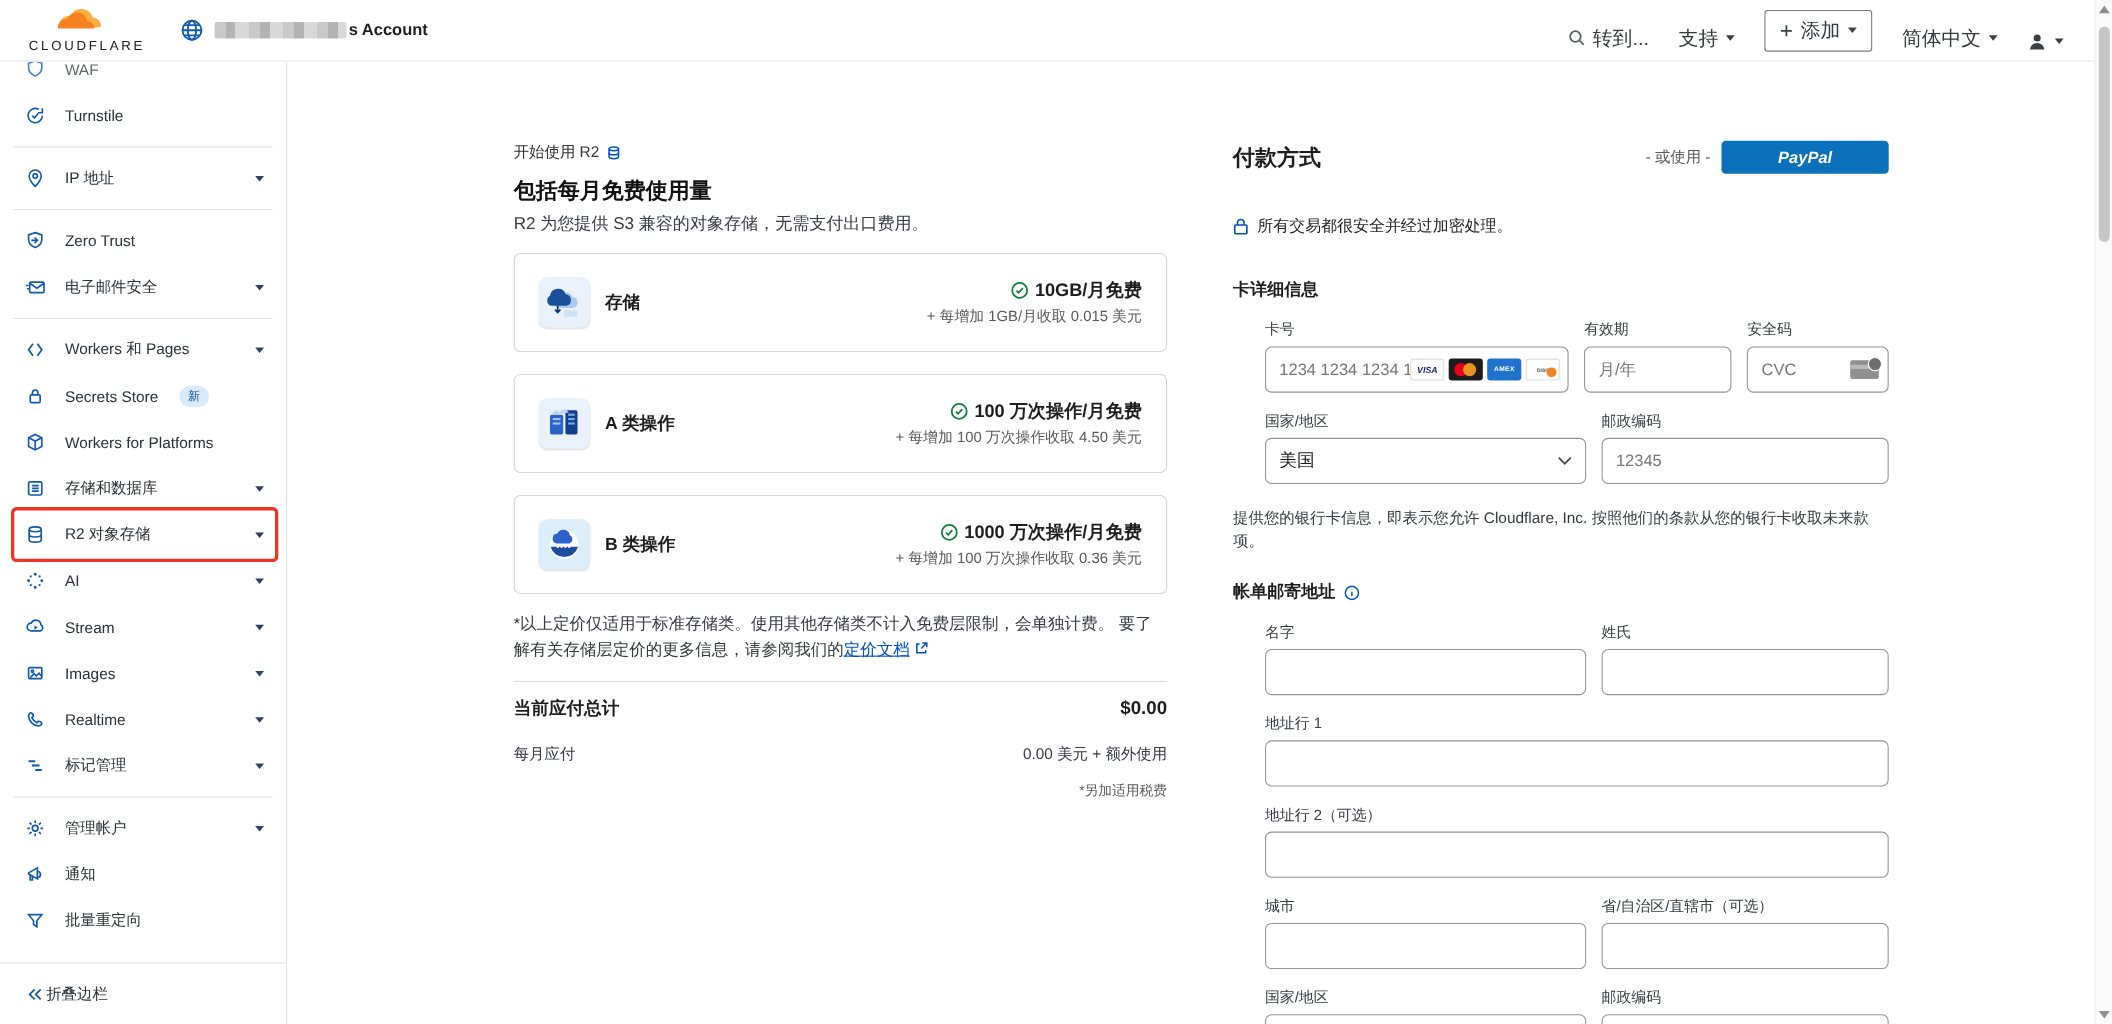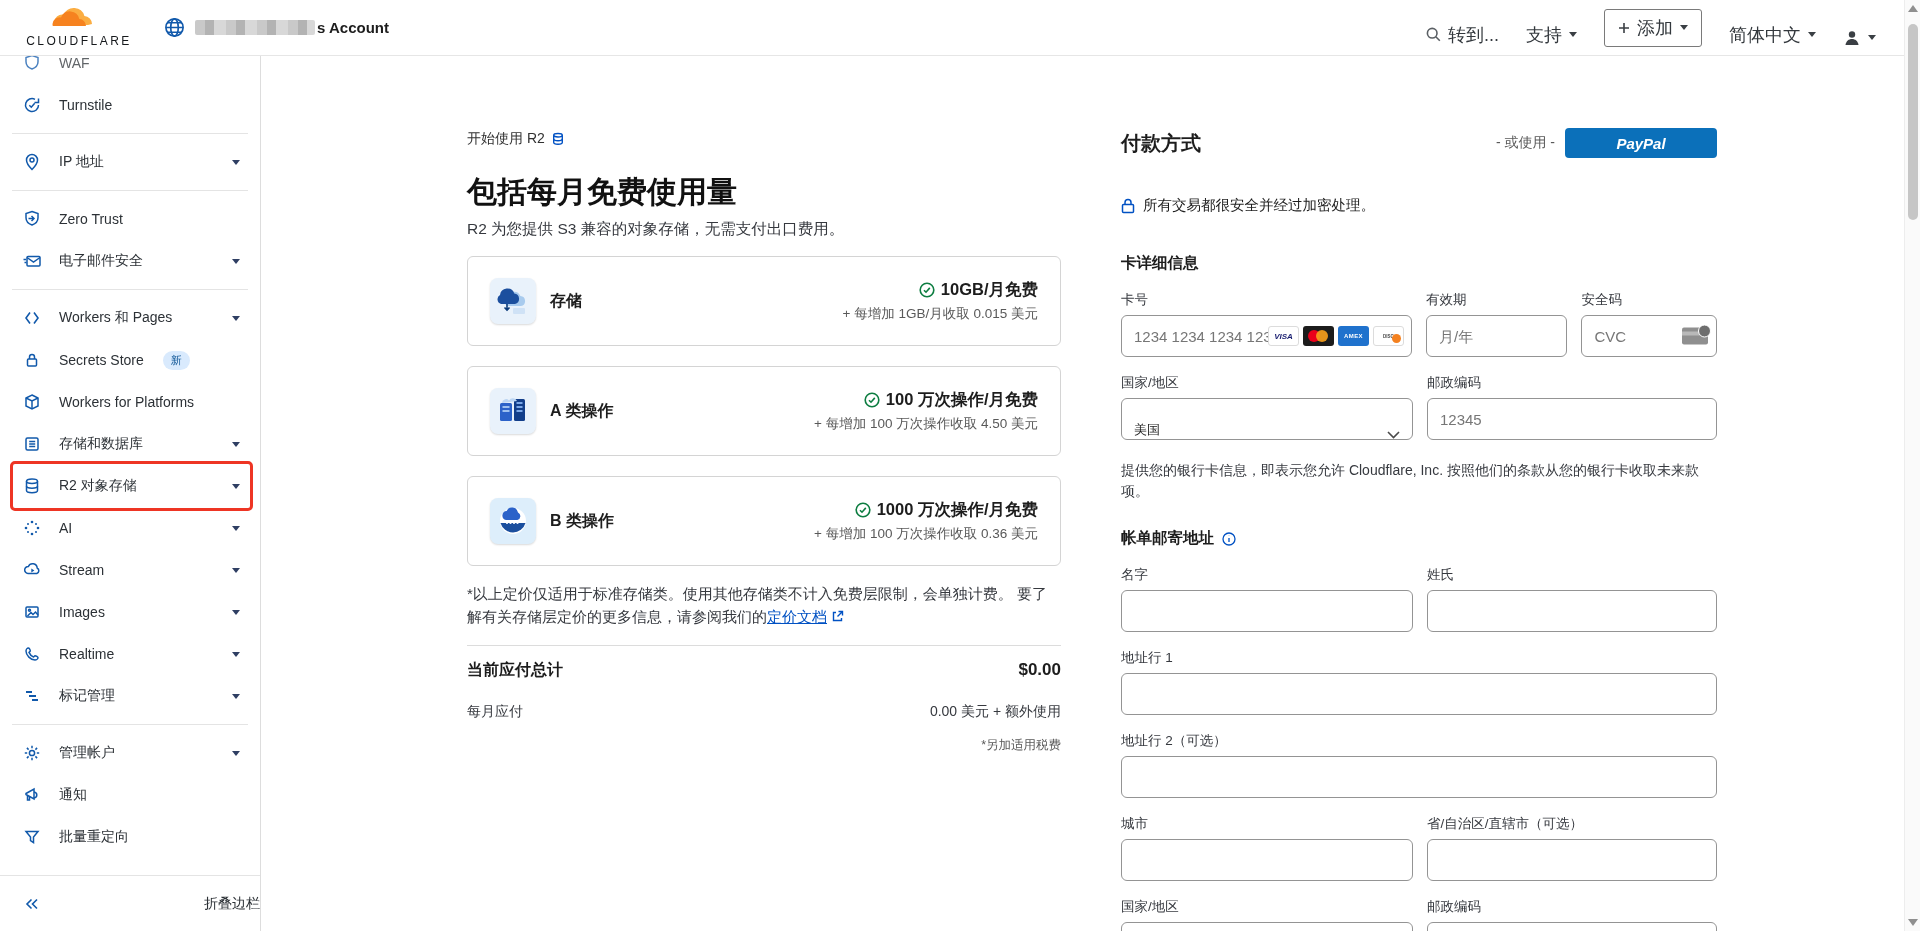--- a/index.html
+++ b/index.html
@@ -29,30 +29,30 @@
   .srow .slabel { white-space:nowrap; }
   .srow .caret { margin-left:auto; border-top-color:#2f3f63; }
   .sicon { width:20px; display:flex; justify-content:center; flex:none; }
   .sdiv { border-top:1px solid #e4e4e4; margin:7px 12px; }
   .row-clip { margin-top:-14px; opacity:.75; }
   .badge { background:#d9eafd; color:#0b5394; font-size:11px; border-radius:10px; padding:2px 8px; margin-left:2px; }
   .srow.selected::after { content:""; position:absolute; left:10px; right:7px; top:-4px; bottom:-4px;
     border:3px solid #ee3524; border-radius:5px; pointer-events:none; }
   .side-footer { position:absolute; bottom:0; left:0; right:0; height:56px; border-top:1px solid #e4e4e4;
     display:flex; align-items:center; gap:0; padding-left:22px; font-size:14px; color:#2c3136;
-    cursor:pointer; background:#fff;justify-content:space-between; }
+    cursor:pointer; background:#fff; }
 
   
   .content { position:absolute; left:261px; top:56px; right:16px; bottom:0; overflow:hidden; background:#fff; }
   .main-col { position:absolute; left:206px; top:74px; width:594px; }
   .pay-col  { position:absolute; left:860px; top:72px; width:596px; }
 
   
   .gs-row { display:flex; align-items:center; gap:6px; font-size:14px; color:#313131; }
-  h1.big { font-size:30px; font-weight:700; margin:24px 0 6px; color:#111; }
+  h1.big { font-size:20px; font-weight:700; margin:12px 0 6px; color:#111; }
   .subtitle { font-size:15.5px; color:#36393f; }
   .cards { margin-top:16px; display:flex; flex-direction:column; gap:20px; }
   .pcard { border:1px solid #d4d4d4; border-radius:6px; height:90px; display:flex; align-items:center;
     padding:0 22px; background:#fff; }
   .tile { width:46px; height:46px; border-radius:8px; background:#e9f2fb; display:flex;
     align-items:center; justify-content:center; margin-right:14px; flex:none; box-shadow:0 1px 2px rgba(0,0,0,.15); }
   .pname { font-size:16px; font-weight:700; }
   .pright { margin-left:auto; text-align:center; }
   .pfree { font-size:16.5px; font-weight:700; display:flex; align-items:center; gap:6px; justify-content:flex-end; }
   .pextra { font-size:13.5px; color:#595959; margin-top:4px; }
@@ -66,21 +66,21 @@
   .tax { margin-top:16px; text-align:right; font-size:12.5px; color:#595959; }
 
   
   .pay-head { display:flex; align-items:center; }
   .pay-title { font-size:20px; font-weight:700; }
   .or-use { margin-left:auto; font-size:14px; color:#595959; margin-right:10px; }
   .paypal-btn { width:152px; height:30px; background:#0b70ba; border:none; border-radius:4px; color:#fff;
     font-style:italic; font-weight:700; font-size:15px; cursor:pointer; font-family:inherit; }
   .lock-row { display:flex; align-items:center; gap:8px; margin-top:38px; font-size:14.5px; color:#1d1d1d; }
   .sec-title { font-size:15.5px; font-weight:700; margin-top:38px; display:flex; align-items:center; gap:7px; }
-  .frow { display:flex; gap:14px; margin-top:17px; }
+  .frow { display:flex; gap:14px; margin-top:17px;margin-left:29px; }
   .fgroup { display:flex; flex-direction:column; }
   .fgroup.grow { flex:1; }
   .flabel { font-size:13.5px; color:#36393f; margin-bottom:6px; display:flex; align-items:center; gap:6px; }
   .inp { height:42px; border:1px solid #949494; border-radius:6px; padding:0 12px; font-size:15px;
     color:#1d1d1d; outline:none; font-family:inherit; width:100%; background:#fff; }
   .inp::placeholder { color:#767676; }
   .card-wrap { position:relative; }
   .brands { position:absolute; right:8px; top:50%; transform:translateY(-50%); display:flex; gap:4px; }
   .brand { width:31px; height:20px; border-radius:3px; display:flex; align-items:center; justify-content:center;
     font-weight:800; overflow:hidden; position:relative; }
@@ -91,22 +91,22 @@
   .b-mc .c2 { background:#f79e1b; left:13px; opacity:.92; }
   .b-amex { background:#1f72cd; color:#fff; font-size:6px; letter-spacing:.4px; }
   .b-disc { background:#fff; border:1px solid #dcdcdc; color:#4a4a4a; font-size:4.5px; }
   .b-disc i { position:absolute; width:9px; height:9px; border-radius:50%; background:#f48120; right:2px; bottom:2px; }
   .cvc-wrap { position:relative; }
   .cvc-ic { position:absolute; right:9px; top:50%; transform:translateY(-50%); width:26px; height:17px;
     background:#8f8f8f; border-radius:2px; }
   .cvc-ic::before { content:""; position:absolute; left:0; right:0; top:4px; height:4px; background:#b9b9b9; }
   .cvc-ic::after { content:""; position:absolute; right:-3px; top:-3px; width:11px; height:11px;
     border-radius:50%; background:#6e6e6e; border:1.5px solid #fff; }
-  .select { height:42px; border:1px solid #949494; border-radius:6px; padding:0 12px; font-size:13px;
-    display:flex; align-items:flex-end; cursor:pointer; background:#fff; }
+  .select { height:42px; border:1px solid #949494; border-radius:6px; padding:0 12px; font-size:16px;
+    display:flex; align-items:center; cursor:pointer; background:#fff; }
   .select .val { color:#1d1d1d; }
   .select .chev { margin-left:auto; display:flex; }
   .disclaimer { margin-top:20px; font-size:14px; color:#36393f; line-height:1.5; }
   .bill-title { font-size:15.5px; font-weight:700; margin-top:26px; display:flex; align-items:center; gap:8px; }
 
   
   .scrollbar { position:absolute; top:0; right:0; width:16px; height:931px; background:#fafafa;
     border-left:1px solid #ededed; z-index:20; }
   .sb-up { position:absolute; top:5px; left:3px; width:0; height:0; border-left:5px solid transparent;
     border-right:5px solid transparent; border-bottom:7px solid #8f8f8f; }

